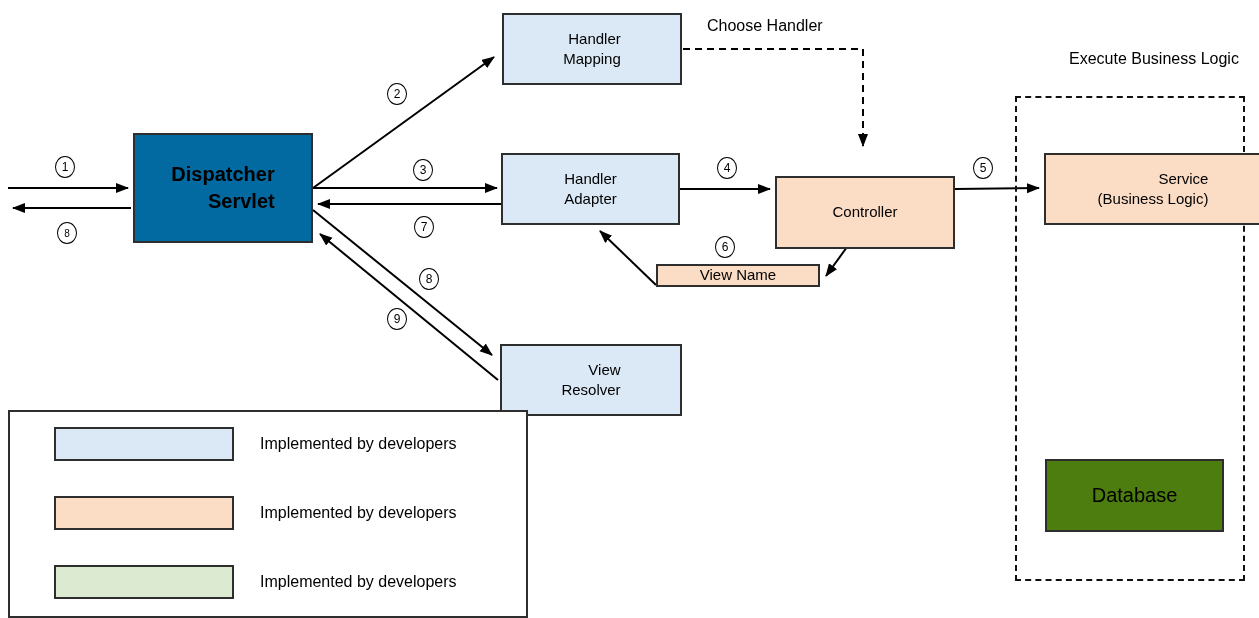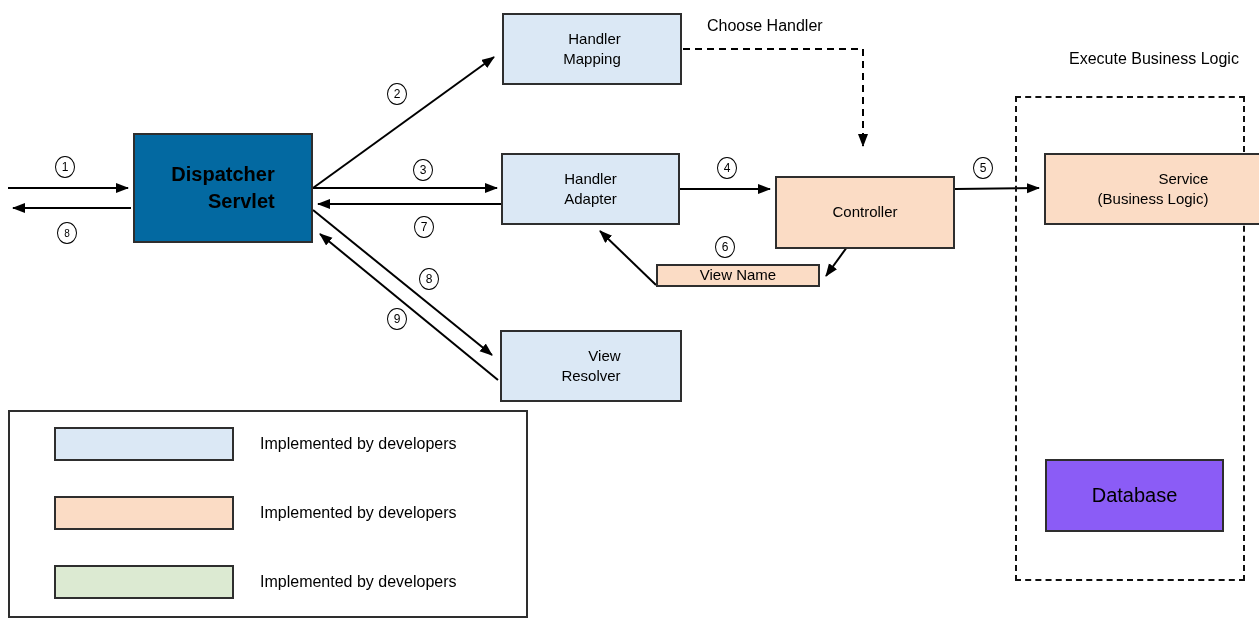--- a/index.html
+++ b/index.html
@@ -110,32 +110,32 @@
   <div class="node" style="left: 502px; top: 13px; width: 180px; height: 72px; background-color: rgb(219, 232, 245);">Handler
 Mapping</div>
 
   <div class="node" style="left: 501px; top: 153px; width: 179px; height: 72px; background-color: rgb(219, 232, 245);">Handler
 Adapter</div>
 
   <div class="node" style="left: 775px; top: 152px; width: 180px; height: 73px; background-color: rgb(251, 220, 197); margin-top: 24px;">Controller</div>
 
   <div class="node" style="left: 656px; top: 264px; width: 164px; height: 23px; background-color: rgb(251, 220, 197);">View Name</div>
 
-  <div class="node" style="left: 500px; top: 330px; width: 182px; height: 72px; background-color: rgb(219, 232, 245);">View
+  <div class="node" style="left: 500px; top: 344px; width: 182px; height: 72px; background-color: rgb(219, 232, 245);">View
 Resolver</div>
 
   <div class="float-label" style="left:1069px; top:50px; width:230px;">Execute Business Logic</div>
 
   <div class="dashed-group" style="left:1015px; top:96px; width:230px; height:485px;"></div>
 
   <div class="node" style="left: 1044px; top: 153px; width: 218px; height: 72px; background-color: rgb(251, 220, 197);">Service
 (Business Logic)</div>
 
 
-  <div class="node big" style="left: 1045px; top: 459px; width: 179px; height: 73px; background-color: #8b5cf6;">Database</div>
+  <div class="node big" style="left: 1045px; top: 459px; width: 179px; height: 73px; background-color: #4d7c0f;">Database</div>
 
   <div class="float-label" style="left:707px; top:17px; width:175px;">Choose Handler</div>
 
   <div class="step" style="left:55px;  top:156px;">1</div>
   <div class="step" style="left:387px; top:83px;">2</div>
   <div class="step" style="left:413px; top:159px;">3</div>
   <div class="step" style="left:717px; top:157px;">4</div>
   <div class="step" style="left:973px; top:157px;">5</div>
   <div class="step" style="left:715px; top:236px;">6</div>
   <div class="step" style="left:414px; top:216px;">7</div>

